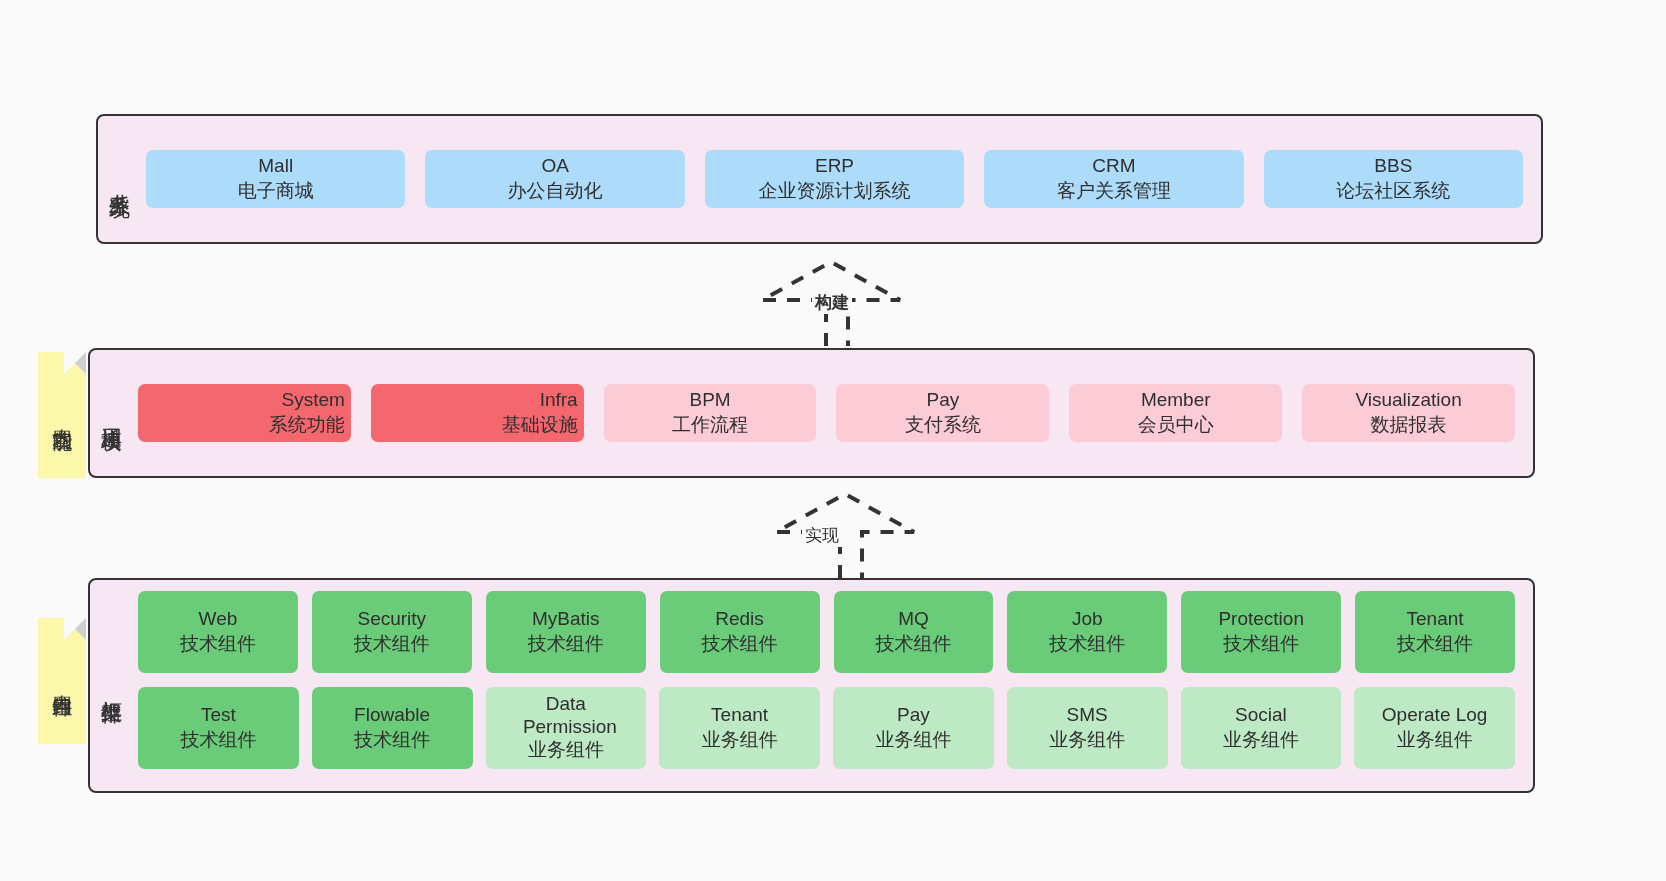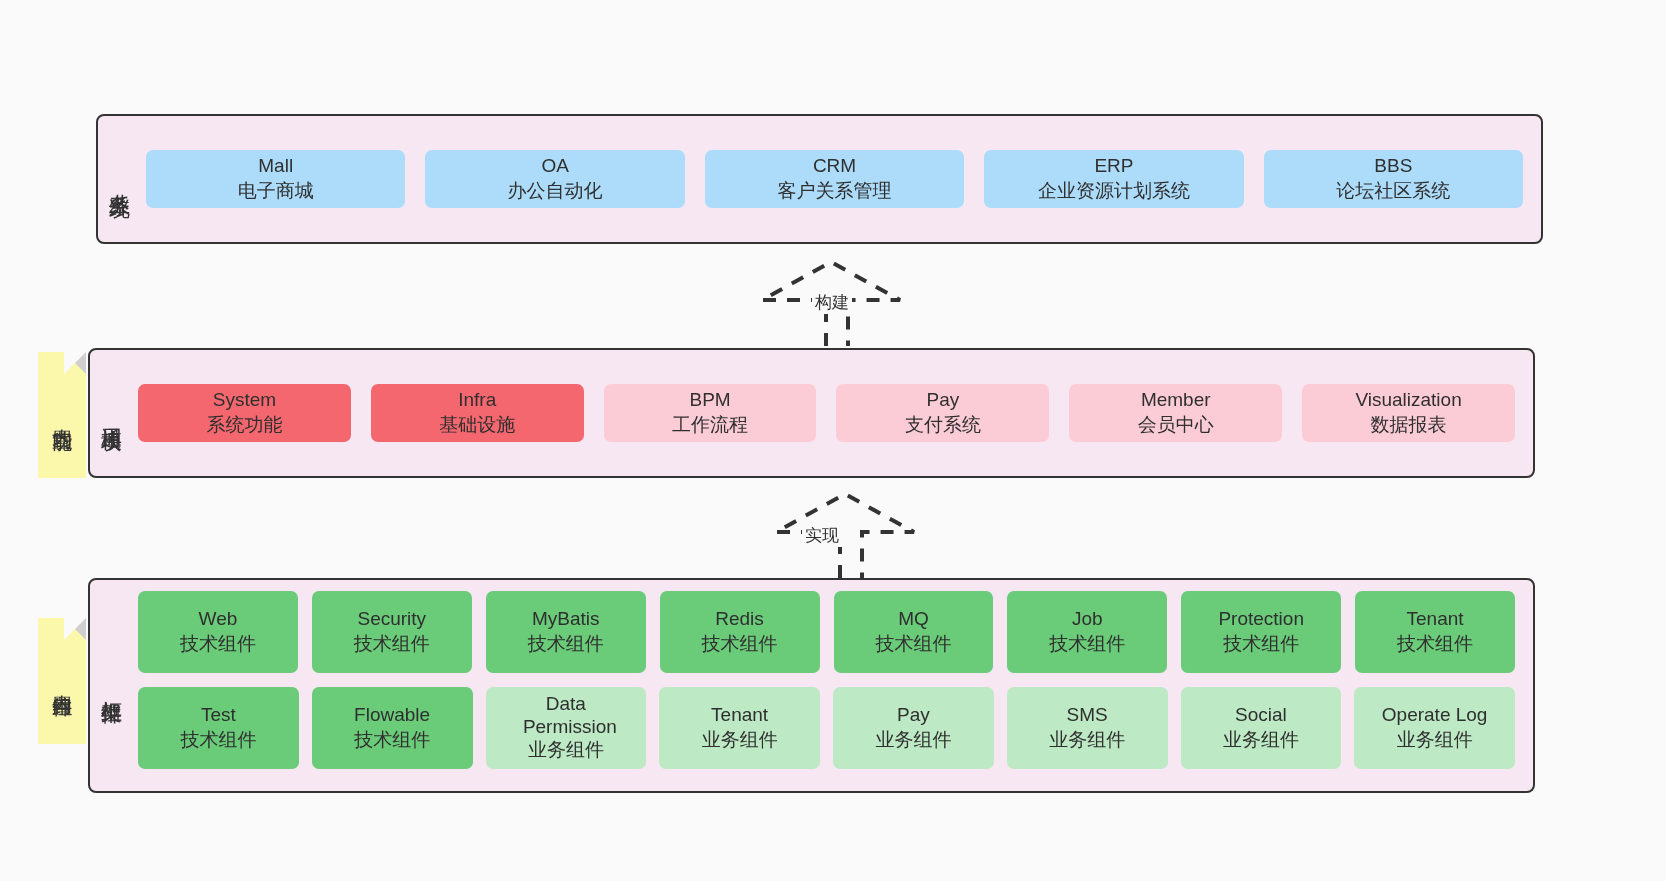--- a/index.html
+++ b/index.html
@@ -63,21 +63,21 @@
     color:#2f2f2f;
     box-sizing:border-box;
     padding:4px 6px;
     user-select:none;
   }
   .cell .t1{font-size:19px;}
   .cell .t2{font-size:19px;}
 
   
   .c-blue{background:#addcfb;}
-  .c-red{background:#f4676f;}
+  .c-red{background:#f4676f;align-items:flex-end;}
   .c-pink{background:#fcccd6;}
   .c-green{background:#6acb79;}
   .c-lgreen{background:#bde9c4;}
 
   
   .note{
     position:absolute;
     background:#fbf8ac;
     box-sizing:border-box;
     display:flex;
@@ -131,41 +131,41 @@
       <div class="row">
         <div class="cell c-blue">
           <span class="t1">Mall</span>
           <span class="t2">电子商城</span>
         </div>
         <div class="cell c-blue">
           <span class="t1">OA</span>
           <span class="t2">办公自动化</span>
         </div>
         <div class="cell c-blue">
+          <span class="t1">ERP</span>
+          <span class="t2">企业资源计划系统</span>
+        </div>
+        <div class="cell c-blue">
           <span class="t1">CRM</span>
           <span class="t2">客户关系管理</span>
-        </div>
-        <div class="cell c-blue">
-          <span class="t1">ERP</span>
-          <span class="t2">企业资源计划系统</span>
         </div>
         <div class="cell c-blue">
           <span class="t1">BBS</span>
           <span class="t2">论坛社区系统</span>
         </div>
       </div>
     </div>
   </div>
 
   <div class="arrow" style="left:756px;top:258px;width:150px;height:90px;">
     <svg width="150" height="90" viewBox="0 0 150 90">
       <path d="M 70 88 L 70 42 L 6 42 L 75 4 L 144 42 L 92 42 L 92 88" fill="none" stroke="#333" stroke-width="4" stroke-dasharray="13 11" stroke-linecap="butt"></path>
     </svg>
   </div>
-  <div class="arrow-label" style="left:812px;top:291px;">构建</div>
+  <div class="arrow-label" style="left:812px;top:291px;font-weight:bold;">构建</div>
 
   <div class="note" style="left:38px;top:352px;width:48px;height:126px;">
     <span class="fold"></span>
     <span class="folded-cut"></span>
     <span>内置功能</span>
   </div>
 
   <div class="layer" style="left:88px;top:348px;width:1447px;height:130px;">
     <div class="layer-title">通用模块</div>
     <div class="layer-body">

